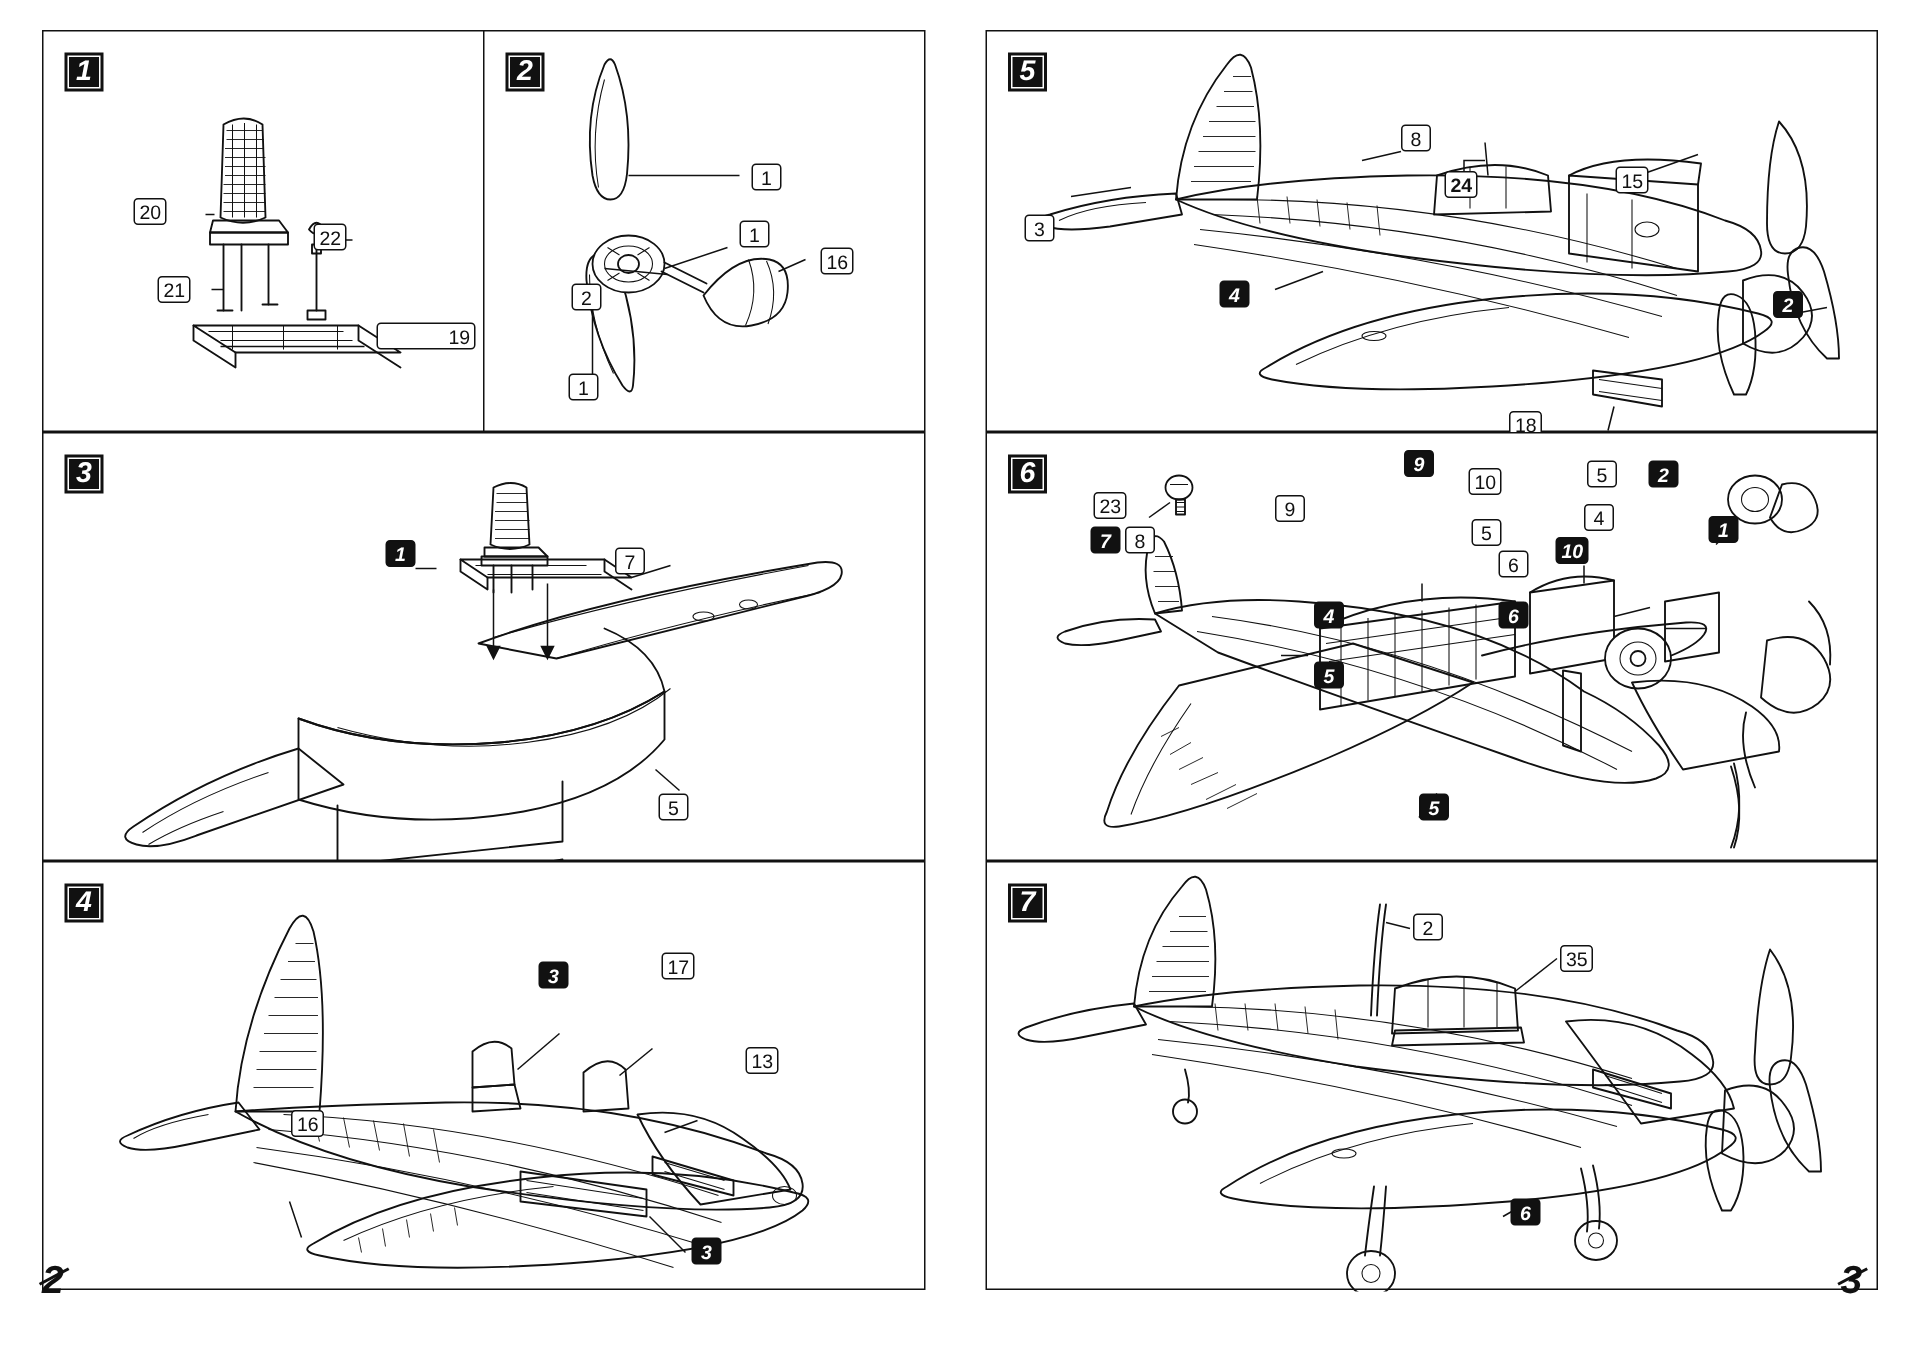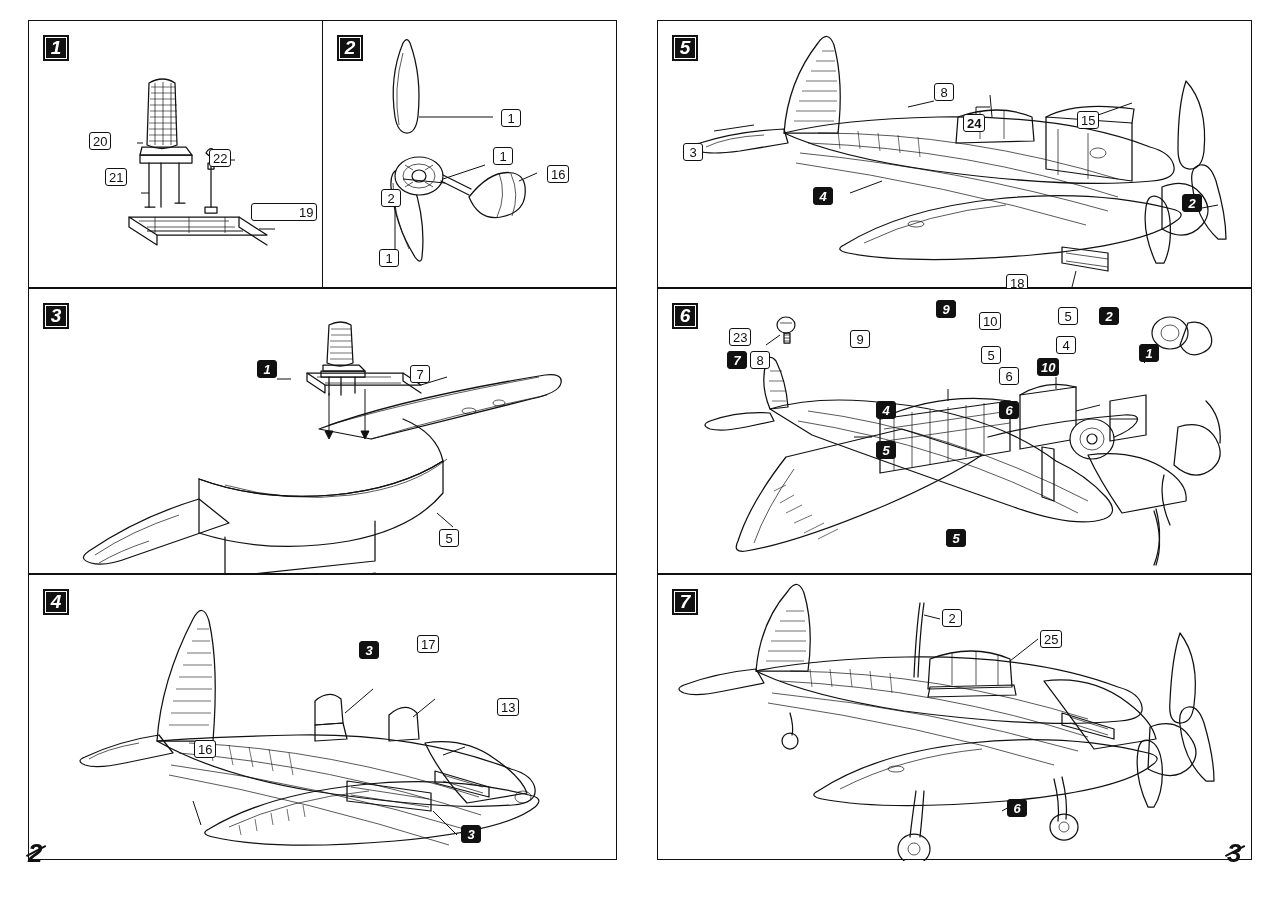--- a/index.html
+++ b/index.html
@@ -80,23 +80,23 @@
       <path class="thin" d="M126,196 l0,16 M160,196 l0,16 M196,196 l0,16"></path>
       <path class="ln2" d="M118,210 l96,0"></path>
 
       <path class="ln2" d="M114,122 l-6,0"></path>
       <path class="ln2" d="M120,172 l-8,0"></path>
       <path class="ln2" d="M188,139 l18,0"></path>
       <path class="ln2" d="M230,208 l16,0"></path>
     </svg>
 
     <div class="callout" style="left:60px;top:111px;">20</div>
-    <div class="callout" style="left:76px;top:147px;">21</div>
+    <div class="callout" style="left:76px;top:163px;">21</div>
     <div class="callout" style="left:180px;top:128px;">22</div>
-    <div class="callout" style="left:222px;top:182px;padding-left:47px;">19</div>
+    <div class="callout" style="left:222px;top:194px;padding-left:47px;">19</div>
   </div>
 
   <div class="panel" style="left:322px;top:20px;width:295px;height:268px;">
     <div class="stepbadge" style="left:14px;top:14px;">2</div>
 
     <svg width="295" height="268" style="position:absolute;left:0;top:0;">
 
       <path class="ln" d="M80,22 q-14,34 -8,74 q3,16 12,16 q9,0 11,-17 q4,-40 -8,-73 q-3,-7 -7,0 z"></path>
       <path class="thin" d="M80,32 q-10,36 -4,72"></path>
 
@@ -241,21 +241,21 @@
       <path class="thin" d="M322,212 l78,12 M322,220 l78,12"></path>
 
       <path class="ln2" d="M316,138 l28,-24"></path>
       <path class="ln2" d="M384,142 l22,-18"></path>
       <path class="ln2" d="M414,180 l22,-8"></path>
       <path class="ln2" d="M172,250 l-8,-24"></path>
       <path class="ln2" d="M404,236 l24,24"></path>
     </svg>
 
     <div class="callout solid" style="left:330px;top:66px;">3</div>
-    <div class="callout" style="left:388px;top:60px;">17</div>
+    <div class="callout" style="left:412px;top:60px;">17</div>
     <div class="callout" style="left:426px;top:123px;margin-left:42px;">13</div>
     <div class="callout" style="left:165px;top:165px;">16</div>
     <div class="callout solid" style="left:432px;top:250px;">3</div>
   </div>
 
   <div class="panel" style="left:657px;top:20px;width:595px;height:268px;">
     <div class="stepbadge" style="left:14px;top:14px;">5</div>
 
     <svg width="595" height="268" style="position:absolute;left:0;top:0;">
 
@@ -481,21 +481,21 @@
 
       <path class="ln" d="M132,138 q4,14 2,22"></path>
       <ellipse class="ln" cx="132" cy="166" rx="8" ry="8"></ellipse>
 
       <path class="ln2" d="M266,40 l16,4"></path>
       <path class="ln2" d="M352,86 l28,-22"></path>
       <path class="ln2" d="M344,236 l14,-8"></path>
     </svg>
 
     <div class="callout" style="left:284px;top:34px;">2</div>
-    <div class="callout" style="left:382px;top:55px;">25</div>
+    <div class="callout" style="left:382px;top:55px;">35</div>
     <div class="callout solid" style="left:349px;top:224px;">6</div>
   </div>
 
   <div class="pagenum" style="left:28px;top:838px;">
     <span>2</span>
     <span class="strike"></span>
   </div>
   <div class="pagenum" style="left:1227px;top:838px;">
     <span>3</span>
     <span class="strike"></span>

